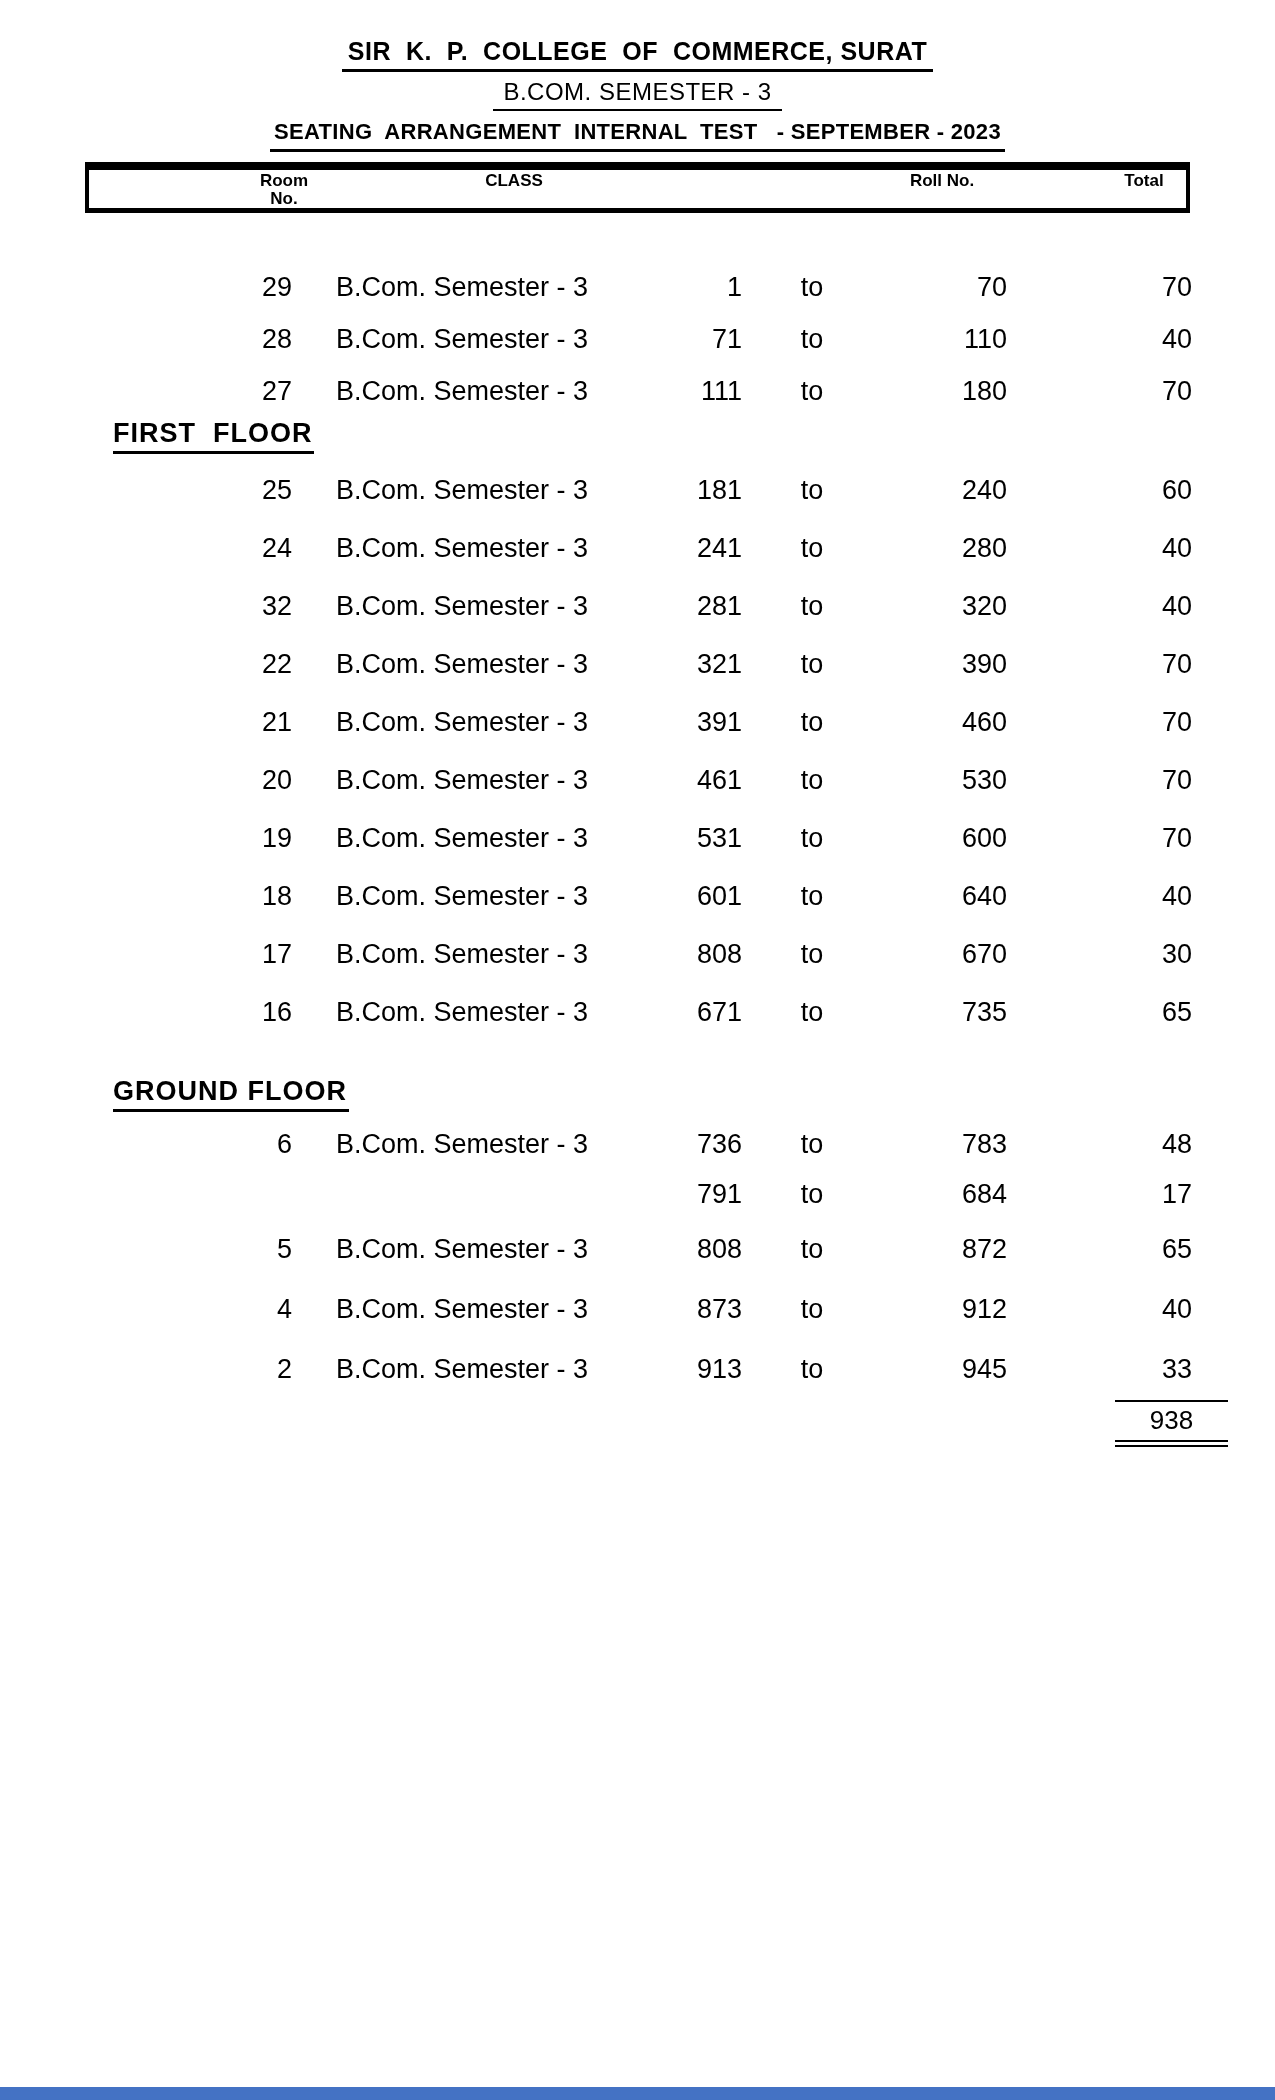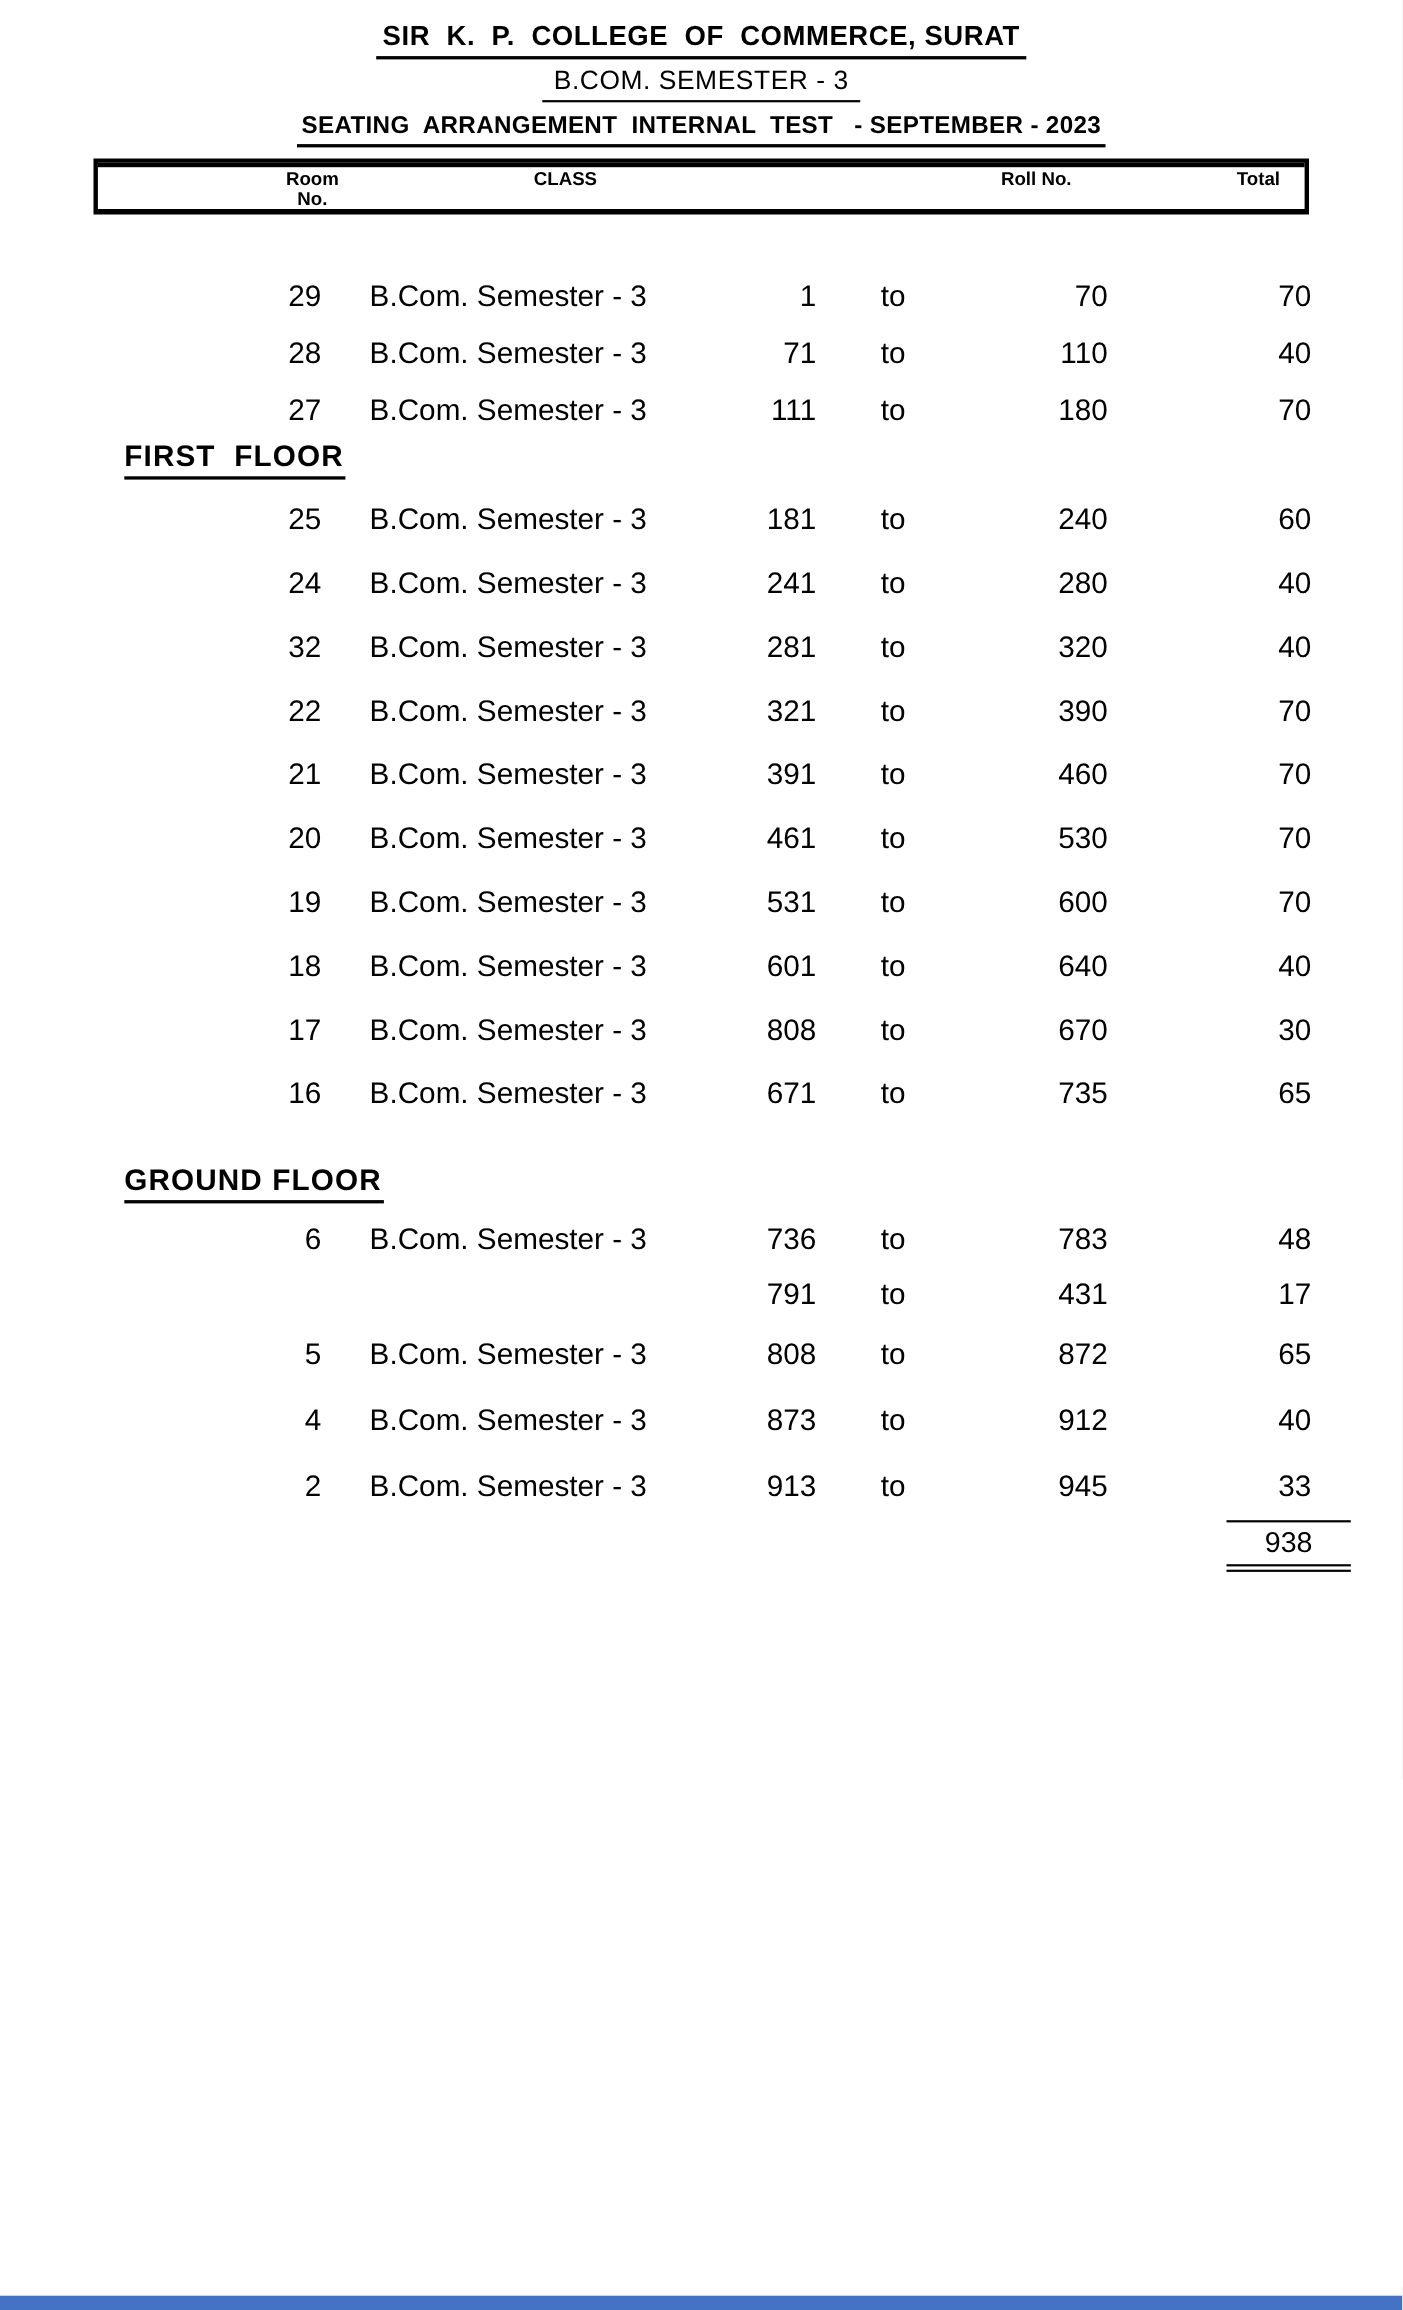--- a/index.html
+++ b/index.html
@@ -4,21 +4,21 @@
 <style>
   * { margin:0; padding:0; box-sizing:border-box; }
   html,body { background:#e9e9e9; }
   .page {
     position:relative;
     width:1275px; height:2100px;
     background:#ffffff;
     color:#000;
     font-family:"Liberation Sans","DejaVu Sans",sans-serif;
     overflow:hidden;
-    padding-top:18px;
+    padding-top:36px;
   }
   .pre { white-space:pre; }
 
   
   .titles { text-align:center; }
   .title-line { line-height:1.25; }
   .t1 { display:inline-block; font-weight:bold; font-size:25px; letter-spacing:0.5px;
         border-bottom:3px solid #000; padding:0 6px 2px 6px; }
   .t2 { display:inline-block; font-weight:normal; font-size:24px; letter-spacing:0.5px;
         border-bottom:2px solid #000; padding:0 10px 2px 10px; margin-top:5px; }
@@ -254,21 +254,21 @@
     <div class="c to">to</div>
     <div class="c till">783</div>
     <div class="c total">48</div>
   </div>
 
   <div class="row">
     <div class="c room"></div>
     <div class="c cls"></div>
     <div class="c from">791</div>
     <div class="c to">to</div>
-    <div class="c till">431</div>
+    <div class="c till">684</div>
     <div class="c total">17</div>
   </div>
 
   <div class="row">
     <div class="c room">5</div>
     <div class="c cls">B.Com. Semester - 3</div>
     <div class="c from">808</div>
     <div class="c to">to</div>
     <div class="c till">872</div>
     <div class="c total">65</div>

